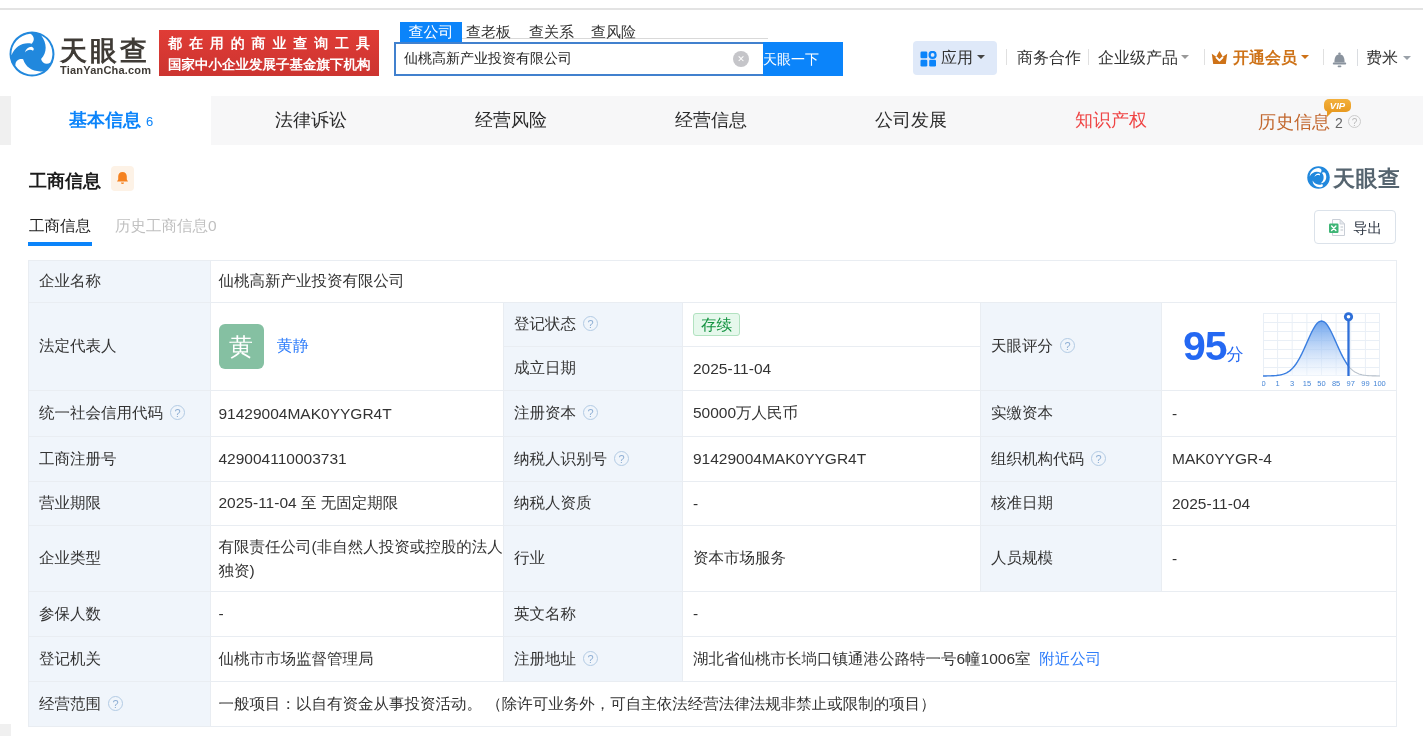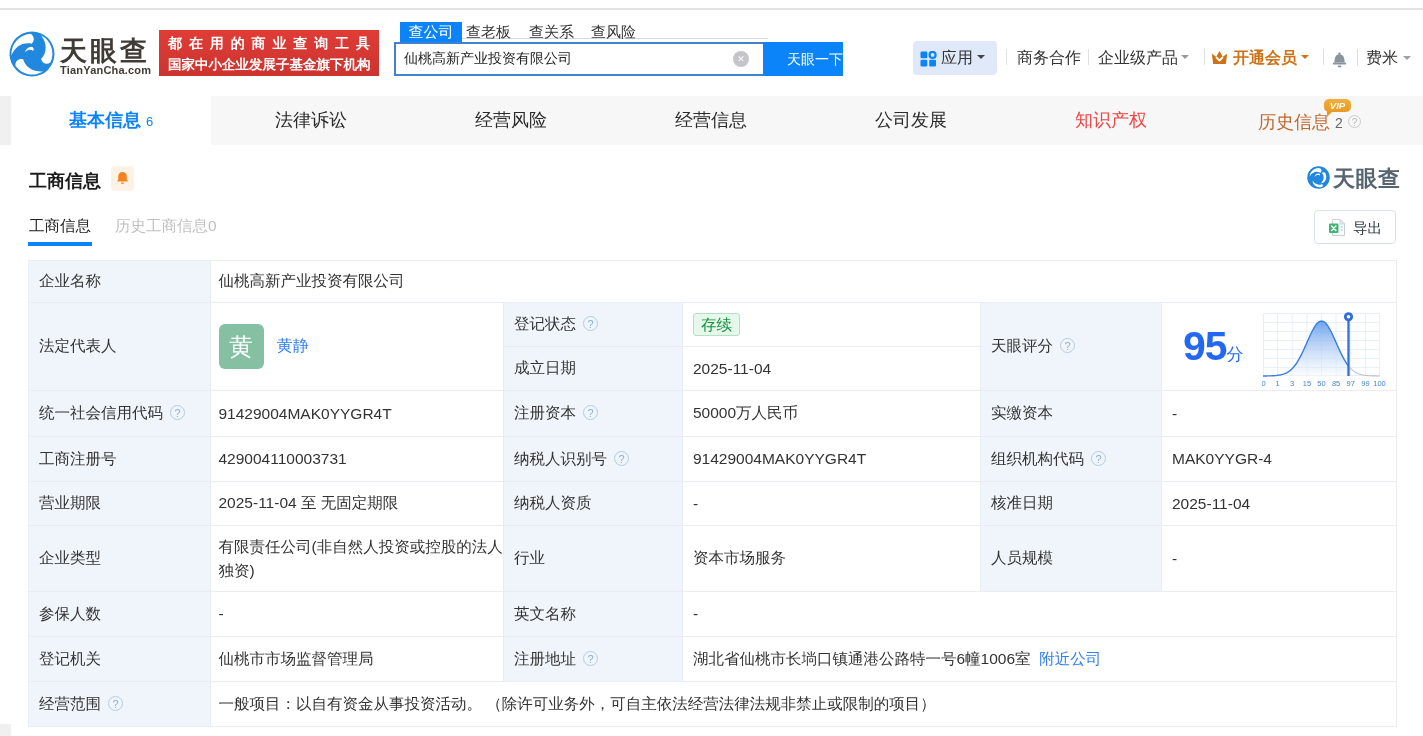--- a/index.html
+++ b/index.html
@@ -71,21 +71,21 @@
   <div class="abs" style="left:456px;top:27px;width:312px;height:1px;background:#d9d9d9;"></div>
   <div class="abs" style="left:400px;top:11px;width:62px;height:24px;background:#0b84fa;color:#fff;font-size:15px;text-align:center;line-height:19px;">查公司</div>
   <div class="abs" style="left:466px;top:12px;font-size:15px;color:#333;">查老板</div>
   <div class="abs" style="left:529px;top:12px;font-size:15px;color:#333;">查关系</div>
   <div class="abs" style="left:591px;top:12px;font-size:15px;color:#333;">查风险</div>
 
   <div class="abs" style="left:394px;top:31px;width:369px;height:34px;background:#fff;border:2px solid #4181ce;border-right:none;">
     <div class="abs" style="left:8px;top:6px;font-size:14px;color:#222;white-space:nowrap;">仙桃高新产业投资有限公司</div>
     <div class="abs" style="left:337px;top:7px;width:16px;height:16px;border-radius:50%;background:#c5c5c9;color:#fff;font-size:9px;text-align:center;line-height:16px;">✕</div>
   </div>
-  <div class="abs" style="left:763px;top:31px;width:80px;height:34px;background:#0b84fa;color:#fff;font-size:14px;text-align:right;line-height:34px;">天眼一下</div>
+  <div class="abs" style="left:763px;top:31px;width:80px;height:34px;background:#0b84fa;color:#fff;font-size:14px;text-align:left;line-height:34px;">天眼一下</div>
 
   <div class="abs" style="left:913px;top:30px;width:84px;height:34px;background:#dfe9f9;border-radius:4px;"></div>
   <svg class="abs" style="left:920px;top:40px;" width="17" height="16" viewBox="0 0 17 16">
     <rect x="0.5" y="0.5" width="6.8" height="6.8" rx="1.3" fill="#0b84fa"></rect>
     <circle cx="12.6" cy="3.9" r="3.0" fill="none" stroke="#0b84fa" stroke-width="2.2"></circle>
     <rect x="0.5" y="8.7" width="6.8" height="6.8" rx="1.3" fill="#0b84fa"></rect>
     <rect x="9.2" y="8.7" width="6.8" height="6.8" rx="1.3" fill="#0b84fa"></rect>
   </svg>
   <div class="abs" style="left:941px;top:37px;font-size:16px;color:#333;">应用</div>
   <div class="abs" style="left:977px;top:44px;width:0;height:0;border:4.5px solid transparent;border-top-color:#444;"></div>

